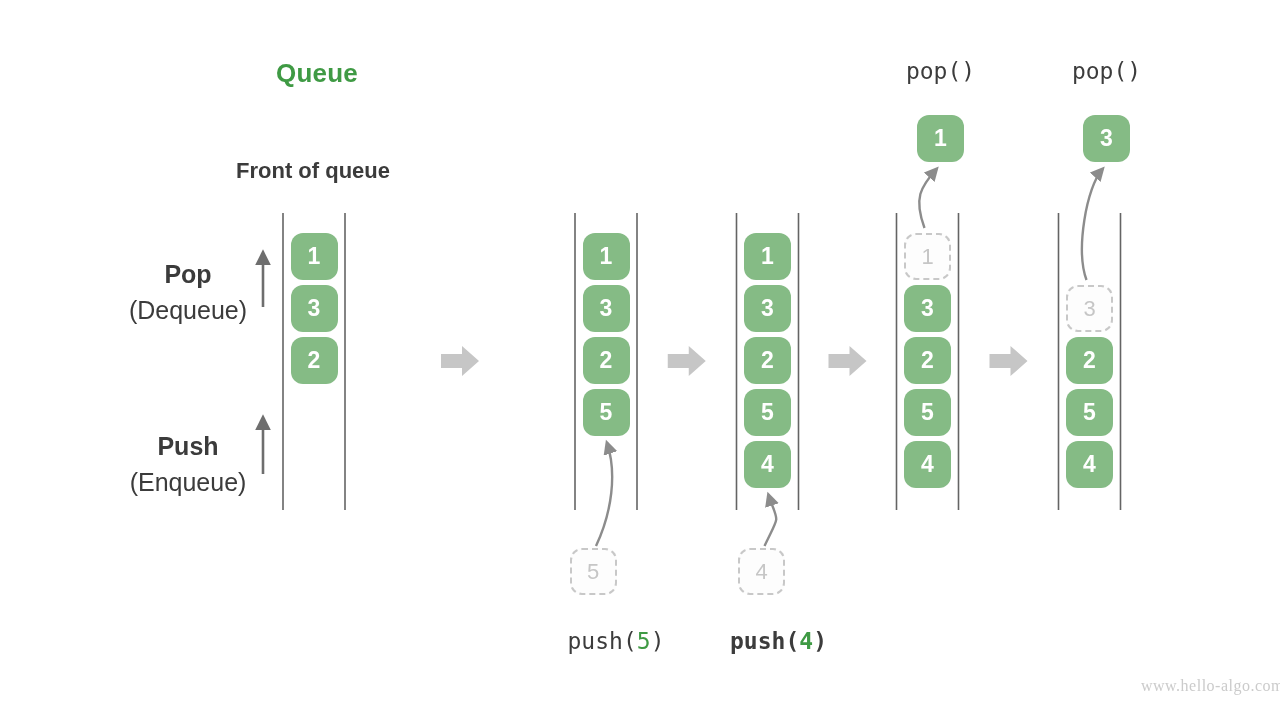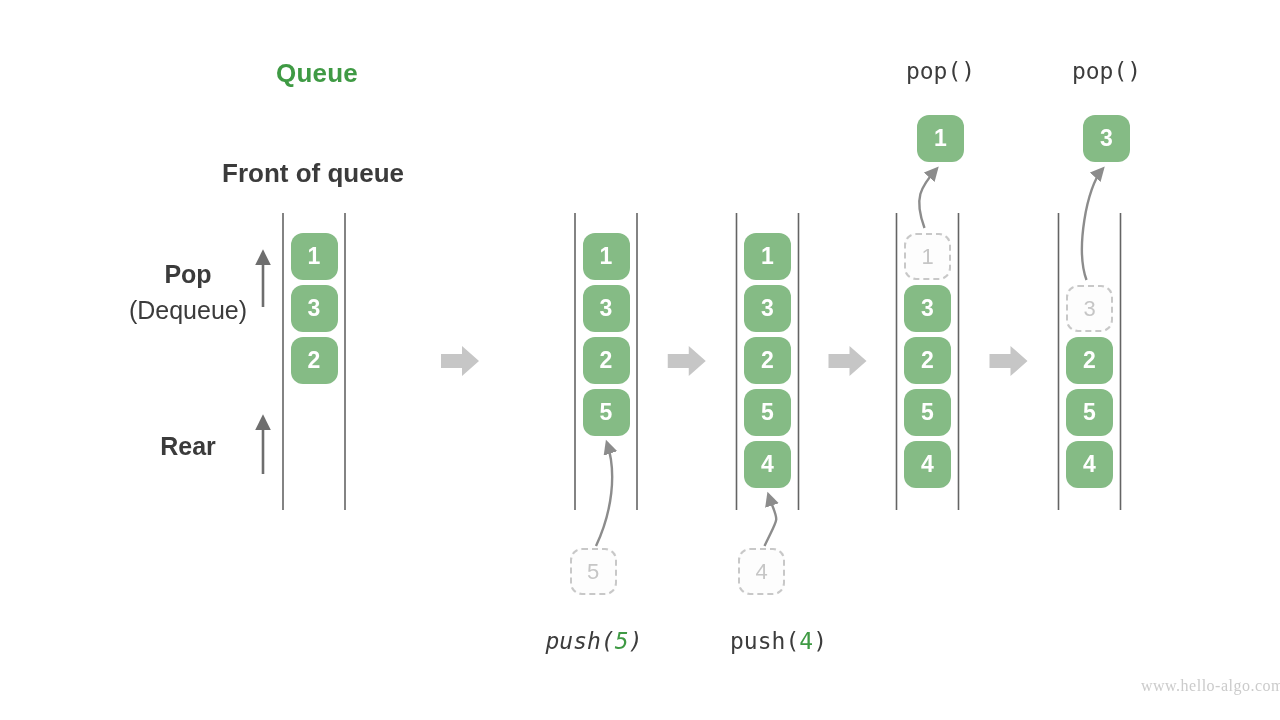--- a/index.html
+++ b/index.html
@@ -9,21 +9,21 @@
   }
   #overlay{position:absolute;left:0;top:0;}
   .qline{stroke:#646464;stroke-width:1.6;}
   .uparrow{stroke:#6E6E6E;stroke-width:2.6;fill:none;}
   .curve{stroke:#8C8C8C;stroke-width:2.4;fill:none;}
   .abs{position:absolute;}
   .title{
     font-size:26px;font-weight:bold;color:#3F9A44;letter-spacing:0.2px;
   }
   .side-label{color:#3B3B3B;text-align:center;width:240px;}
-  .side-label.bold{font-weight:bold;font-size:26px;}
+  .side-label.bold{font-weight:bold;font-size:22px;}
   .side-label.small-bold{font-weight:bold;font-size:25px;width:170px;}
   .side-label.reg{font-weight:400;font-size:25px;width:170px;}
   .cell{
     position:absolute;width:47px;height:47px;box-sizing:border-box;
     background:#85BB85;border-radius:12px;color:#ffffff;
     font-size:23px;font-weight:bold;
     display:flex;align-items:center;justify-content:center;
   }
   .cell.ghost{
     background:#FDFDFD;border:2px dashed #C8C8C8;color:#C6C6C6;
@@ -76,41 +76,42 @@
       <path d="M1040.5,280 C1029.5,250 1040.5,187 1056.5,169" class="curve" marker-end="url(#mGray)"></path>
     </svg>
 
   <div class="abs title" style="left:230px;top:58px;">Queue</div>
 
   <div class="abs side-label bold" style="left:147px;top:158px;">Front of queue</div>
 
   <div class="abs side-label small-bold" style="left:57px;top:260px;">Pop</div>
   <div class="abs side-label reg" style="left:57px;top:296px;">(Dequeue)</div>
 
-  <div class="abs side-label small-bold" style="left:57px;top:432px;">Rear</div>
+  <div class="abs side-label small-bold" style="left:57px;top:432px;">Push</div>
+  <div class="abs side-label reg" style="left:57px;top:468px;">(Enqueue)</div>
 
 
   <div class="watermark" style="right:42px;top:677px;font-family:Liberation Serif, serif;">www.hello-algo.com</div>
 
 <div class="cell" style="left: 244.5px; top: 233px;">1</div>
     <div class="cell" style="left: 244.5px; top: 285px;">3</div>
     <div class="cell" style="left: 244.5px; top: 337px;">2</div>
     <div class="cell" style="left: 536.5px; top: 233px;">1</div>
     <div class="cell" style="left: 536.5px; top: 285px;">3</div>
     <div class="cell" style="left: 536.5px; top: 337px;">2</div>
     <div class="cell" style="left: 536.5px; top: 389px;">5</div>
     <div class="cell ghost" style="left: 523.5px; top: 548px;">5</div>
-    <div class="op-label" style="left: 438px; top: 628px; font-style: italic;"><span>push(</span><span class="green">5</span><span>)</span></div>
+    <div class="op-label" style="left: 460px; top: 628px;"><span>push(</span><span class="green">5</span><span>)</span></div>
     <div class="cell" style="left: 698px; top: 233px;">1</div>
     <div class="cell" style="left: 698px; top: 285px;">3</div>
     <div class="cell" style="left: 698px; top: 337px;">2</div>
     <div class="cell" style="left: 698px; top: 389px;">5</div>
     <div class="cell" style="left: 698px; top: 441px;">4</div>
     <div class="cell ghost" style="left: 692px; top: 548px;">4</div>
-    <div class="op-label" style="left: 622.5px; top: 628px;"><span>push(</span><span class="green">4</span><span>)</span></div>
+    <div class="op-label" style="left: 622.5px; top: 628px; font-weight: bold;"><span>push(</span><span class="green">4</span><span>)</span></div>
     <div class="cell ghost" style="left: 858px; top: 233px;">1</div>
     <div class="cell" style="left: 858px; top: 285px;">3</div>
     <div class="cell" style="left: 858px; top: 337px;">2</div>
     <div class="cell" style="left: 858px; top: 389px;">5</div>
     <div class="cell" style="left: 858px; top: 441px;">4</div>
     <div class="cell" style="left: 871px; top: 115px;">1</div>
     <div class="op-label" style="left: 784.5px; top: 58px;">pop()</div>
     <div class="cell ghost" style="left: 1020px; top: 285px;">3</div>
     <div class="cell" style="left: 1020px; top: 337px;">2</div>
     <div class="cell" style="left: 1020px; top: 389px;">5</div>

